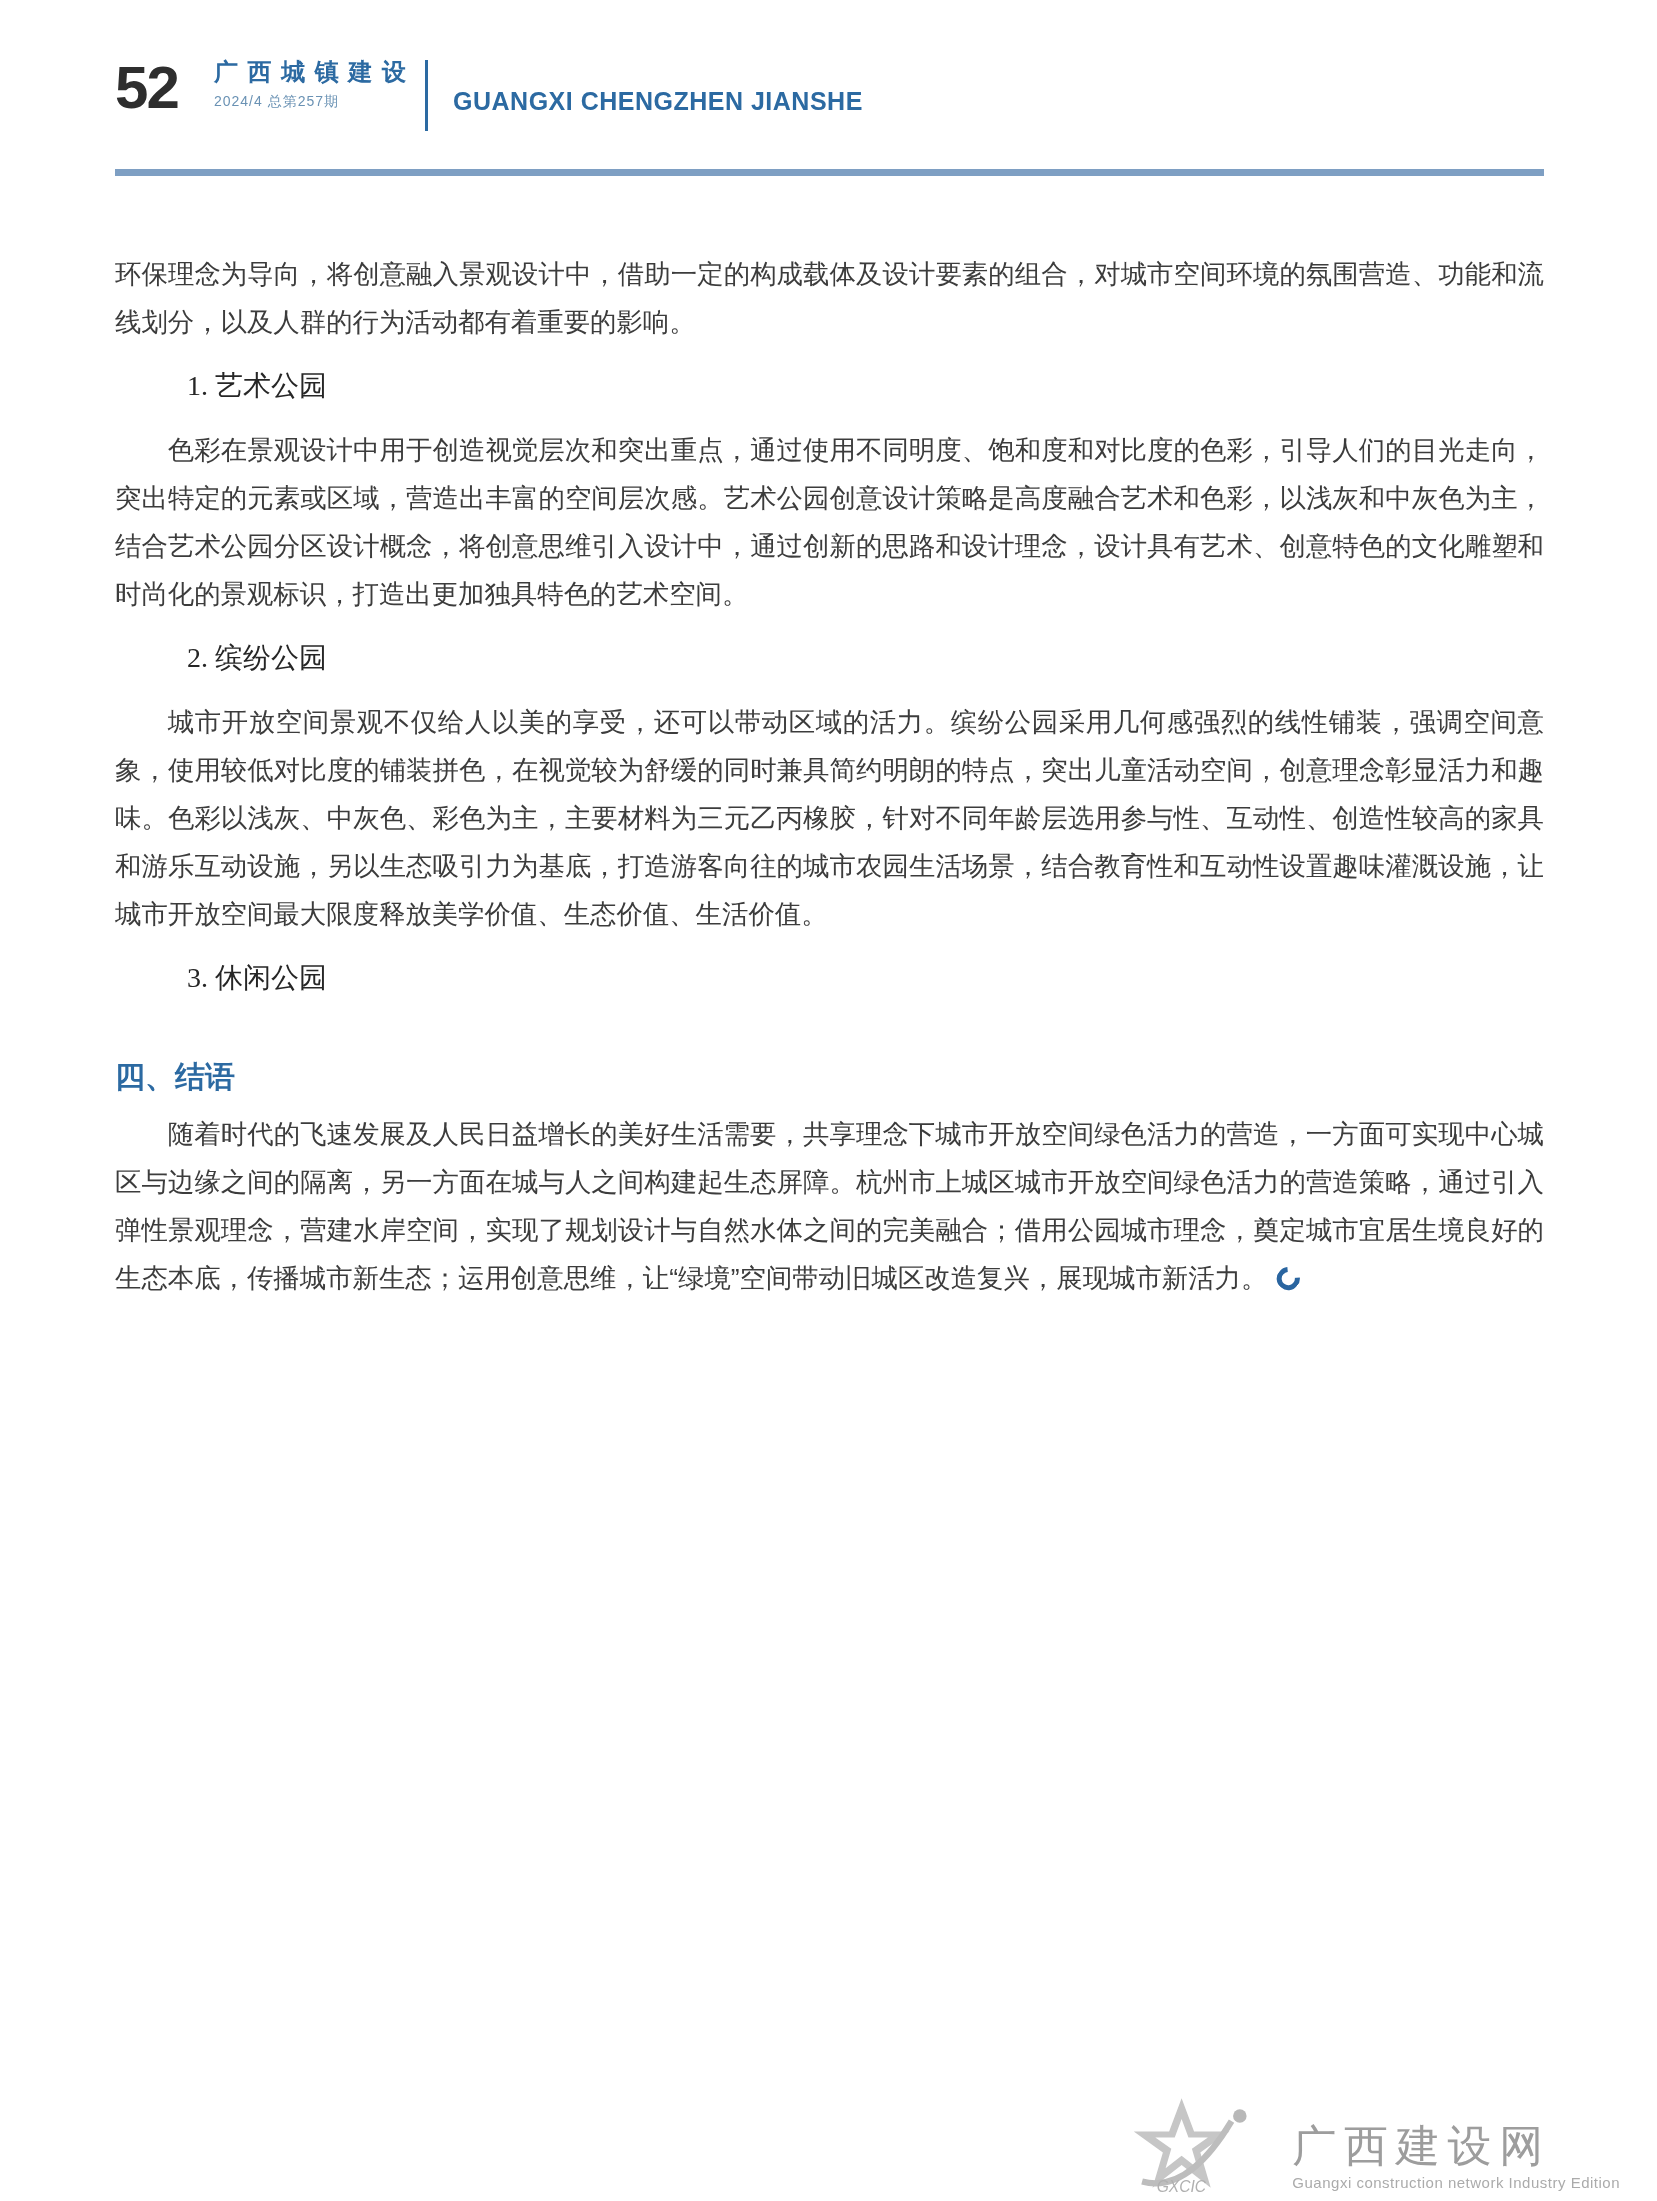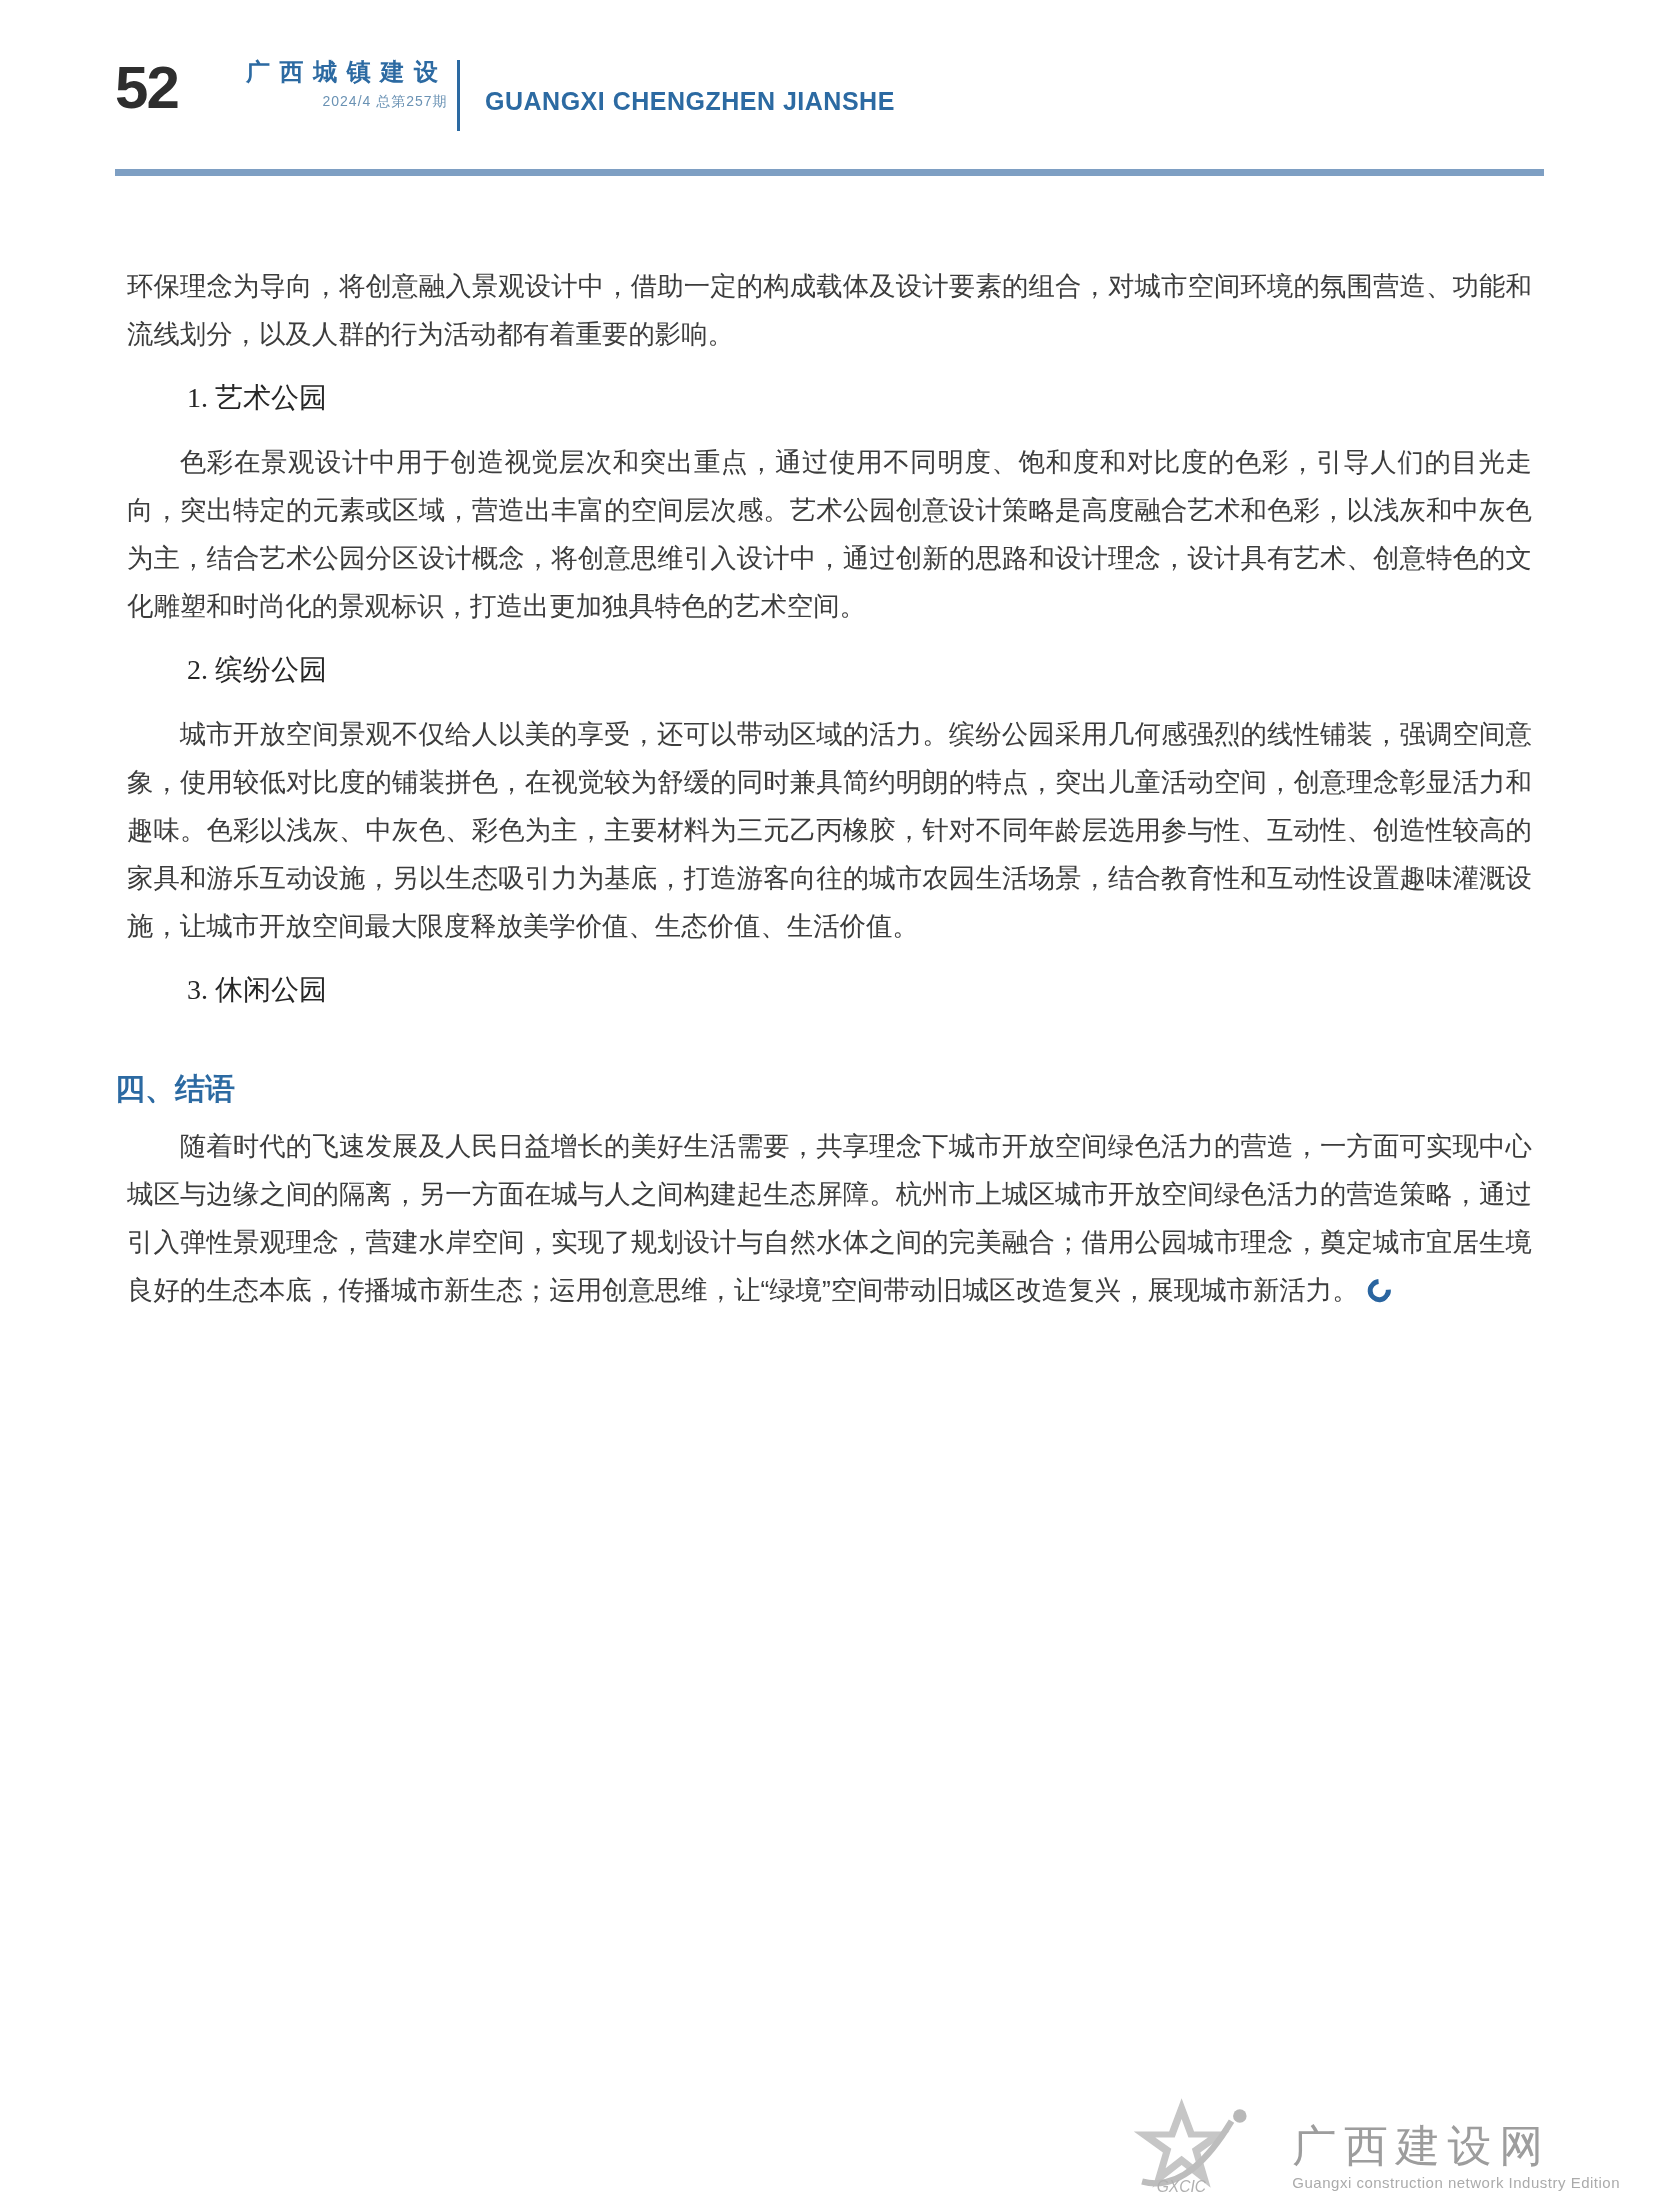--- a/index.html
+++ b/index.html
@@ -12,21 +12,21 @@
   }
   
   .header{
     position:absolute;top:58px;left:115px;
     display:flex;align-items:flex-start;
   }
   .page-num{
     font-size:60px;font-weight:700;color:#2e2e2e;
     line-height:1;letter-spacing:-1.9px;
   }
-  .journal-block{margin-left:68px;text-align:right;}
+  .journal-block{margin-left:36px;}
   .journal-cn{
     font-size:24px;font-weight:700;color:#2c6aa2;
     letter-spacing:9.6px;line-height:1.2;
   }
   .journal-issue{
     font-size:14px;color:#6a92b4;margin-top:5.8px;letter-spacing:1px;
   }
   .header-divider{
     width:2.9px;height:71px;background:#2c6aa2;
     margin:1.9px 25px 0 9.6px;
@@ -38,21 +38,21 @@
   .header-rule{
     position:absolute;top:169px;left:115px;
     width:1429px;height:6.7px;background:#7e9fc3;
   }
   
   .content{
     position:absolute;top:250px;left:115px;width:1429px;
     font-size:26.4px;line-height:48px;color:#3c3c3c;
     text-align:justify;
   }
-  .body-p{margin:12px;text-indent:2em;}
+  .body-p{margin:0;text-indent:2em;}
   .body-p.no-indent{text-indent:0;}
   .sub-heading{
     margin:16px;text-indent:2em;
     font-family:"Liberation Serif", serif;
     font-size:28px;font-weight:400;color:#262626;
     line-height:48px;
   }
   .conclusion-heading{
     margin:54px 0 11.5px 0;
     font-size:30px;font-weight:700;color:#2c6aa2;

